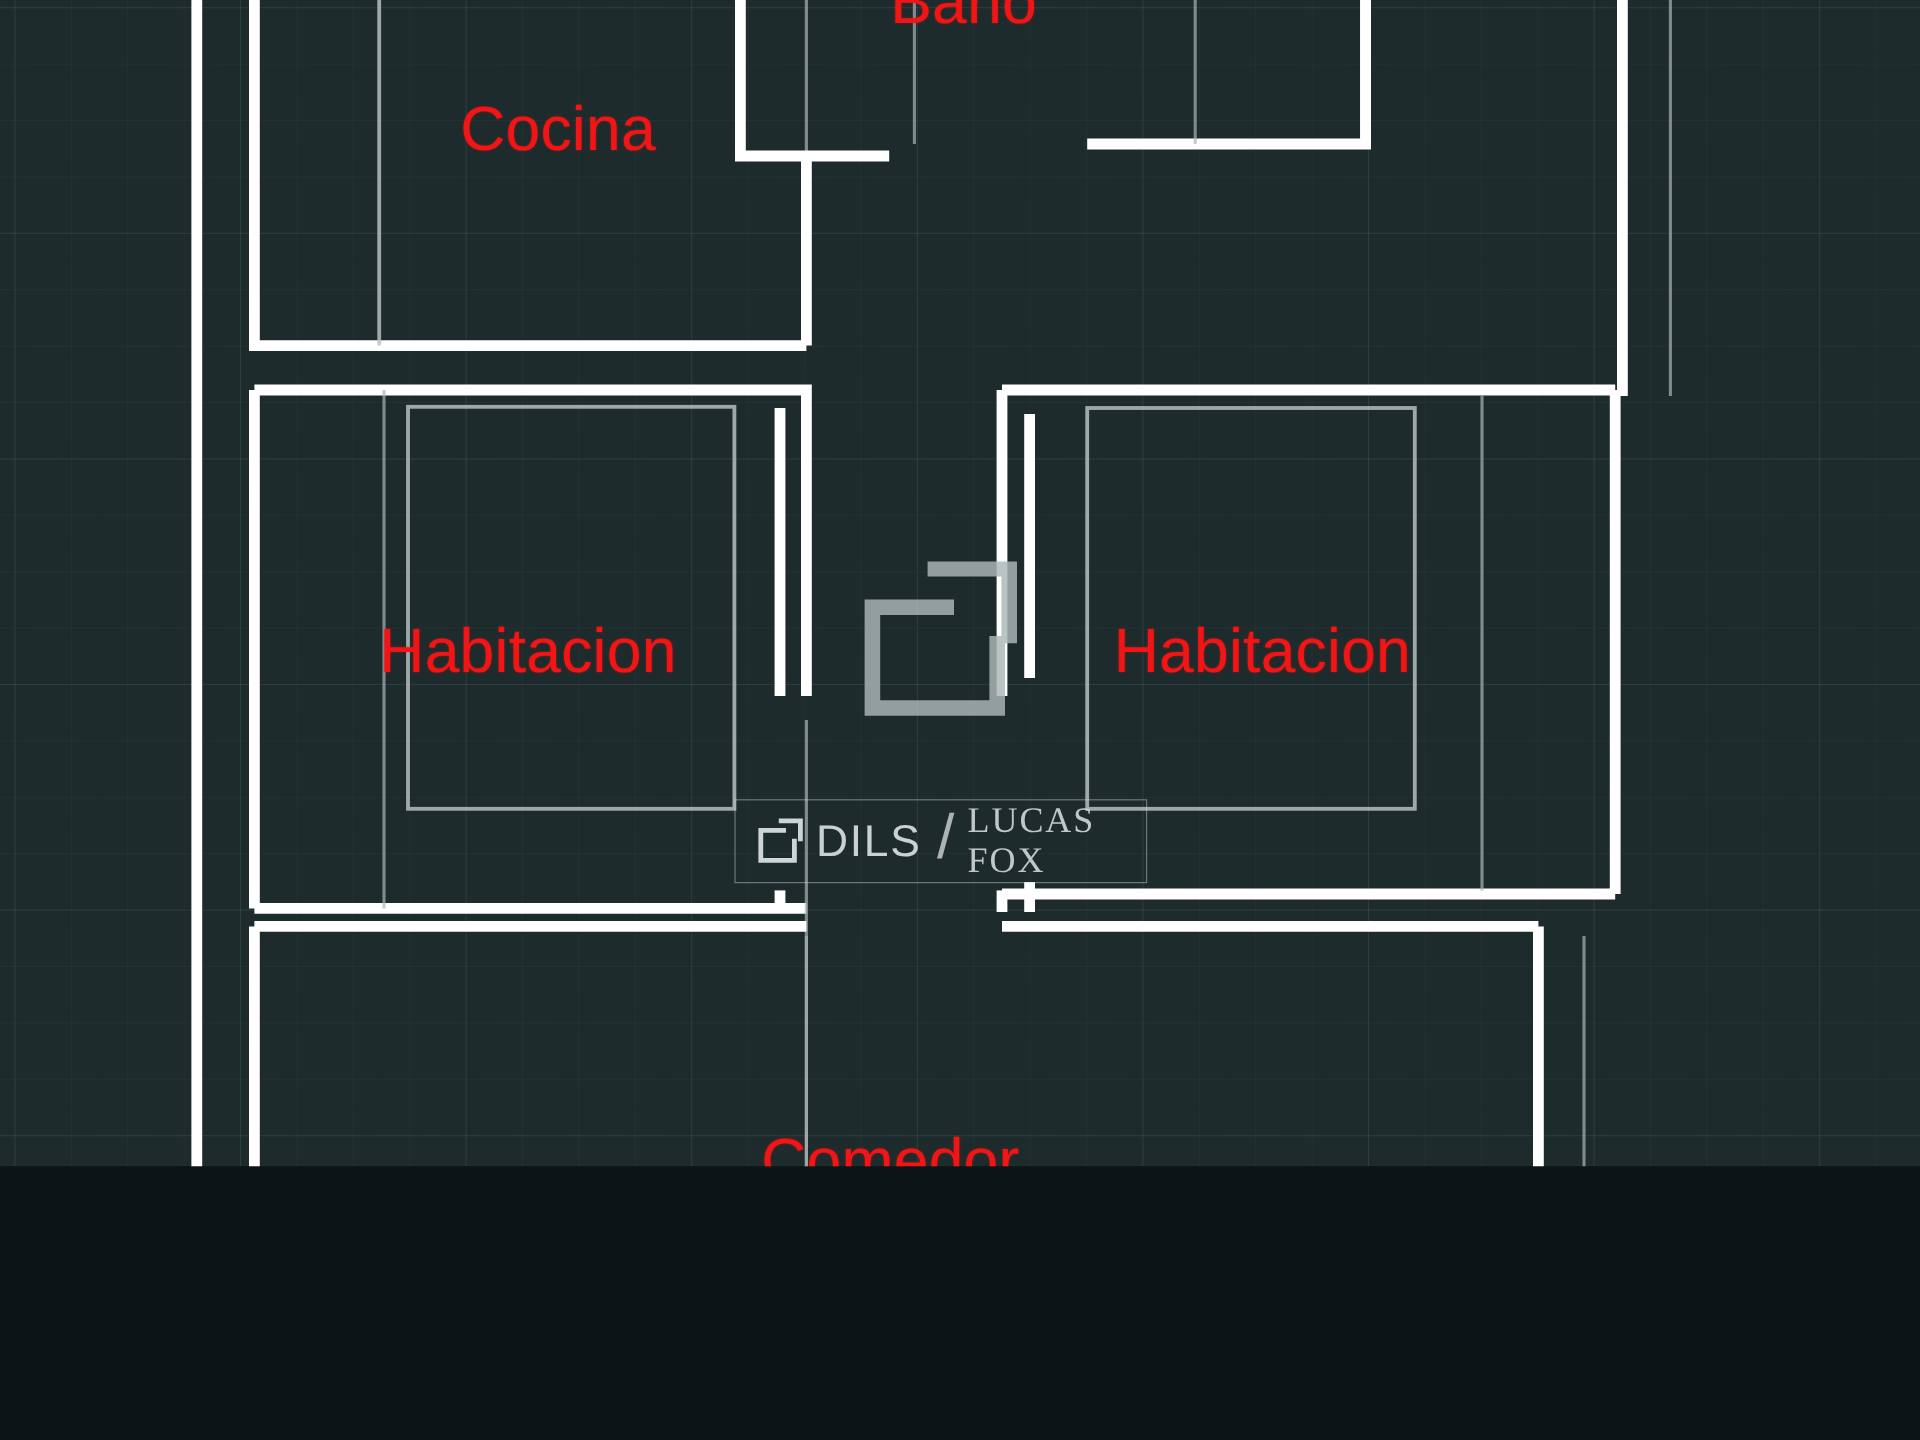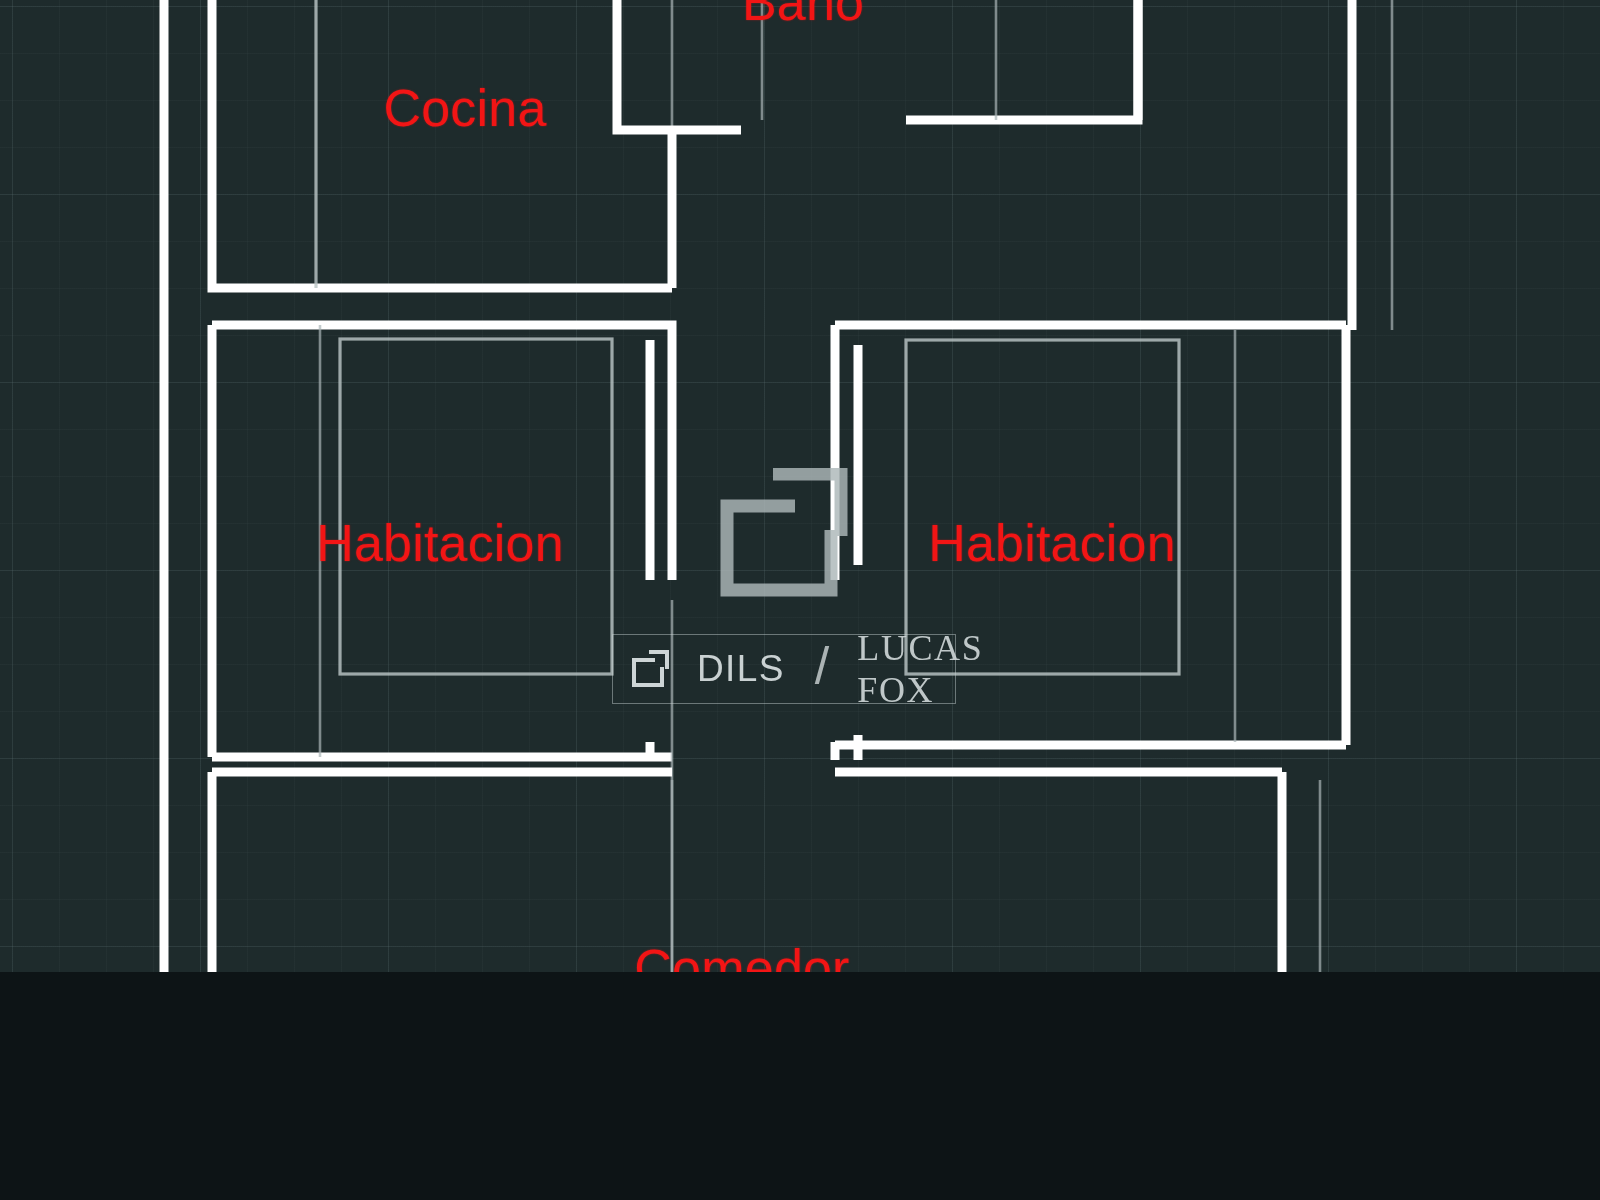--- a/index.html
+++ b/index.html
@@ -59,49 +59,49 @@
     position: absolute;
     left: 713px;
     top: 468px;
     width: 142px;
     height: 136px;
     opacity: 0.82;
   }
   #watermark-bar {
     position: absolute;
     left: 612px;
-    top: 634px;
+    top: 666px;
     width: 344px;
     height: 70px;
     border: 1px solid rgba(205,214,214,0.45);
     display: flex;
     align-items: center;
     box-sizing: border-box;
     padding: 0 16px;
-    gap: 26px;
+    gap: 9px;
   }
   #watermark-bar .wm-glyph { flex: 0 0 auto; }
   .wm-dils {
     color: #d3dadb;
     font-size: 37px;
     letter-spacing: 1.4px;
     font-family: "Liberation Sans", sans-serif;
     opacity: 0.95;
   }
   .wm-slash {
     color: #cfd6d7;
     font-size: 52px;
     font-weight: 200;
     opacity: 0.8;
     margin: -6px 2px 0 4px;
     font-family: "Liberation Sans", sans-serif;
   }
   .wm-lucasfox {
     color: #cdd5d6;
-    font-size: 36px;
+    font-size: 30px;
     letter-spacing: 1.6px;
     font-family: "Liberation Serif", serif;
     opacity: 0.92;
   }
 </style>
 </head>
 <body>
 
 <div id="stage">
 

